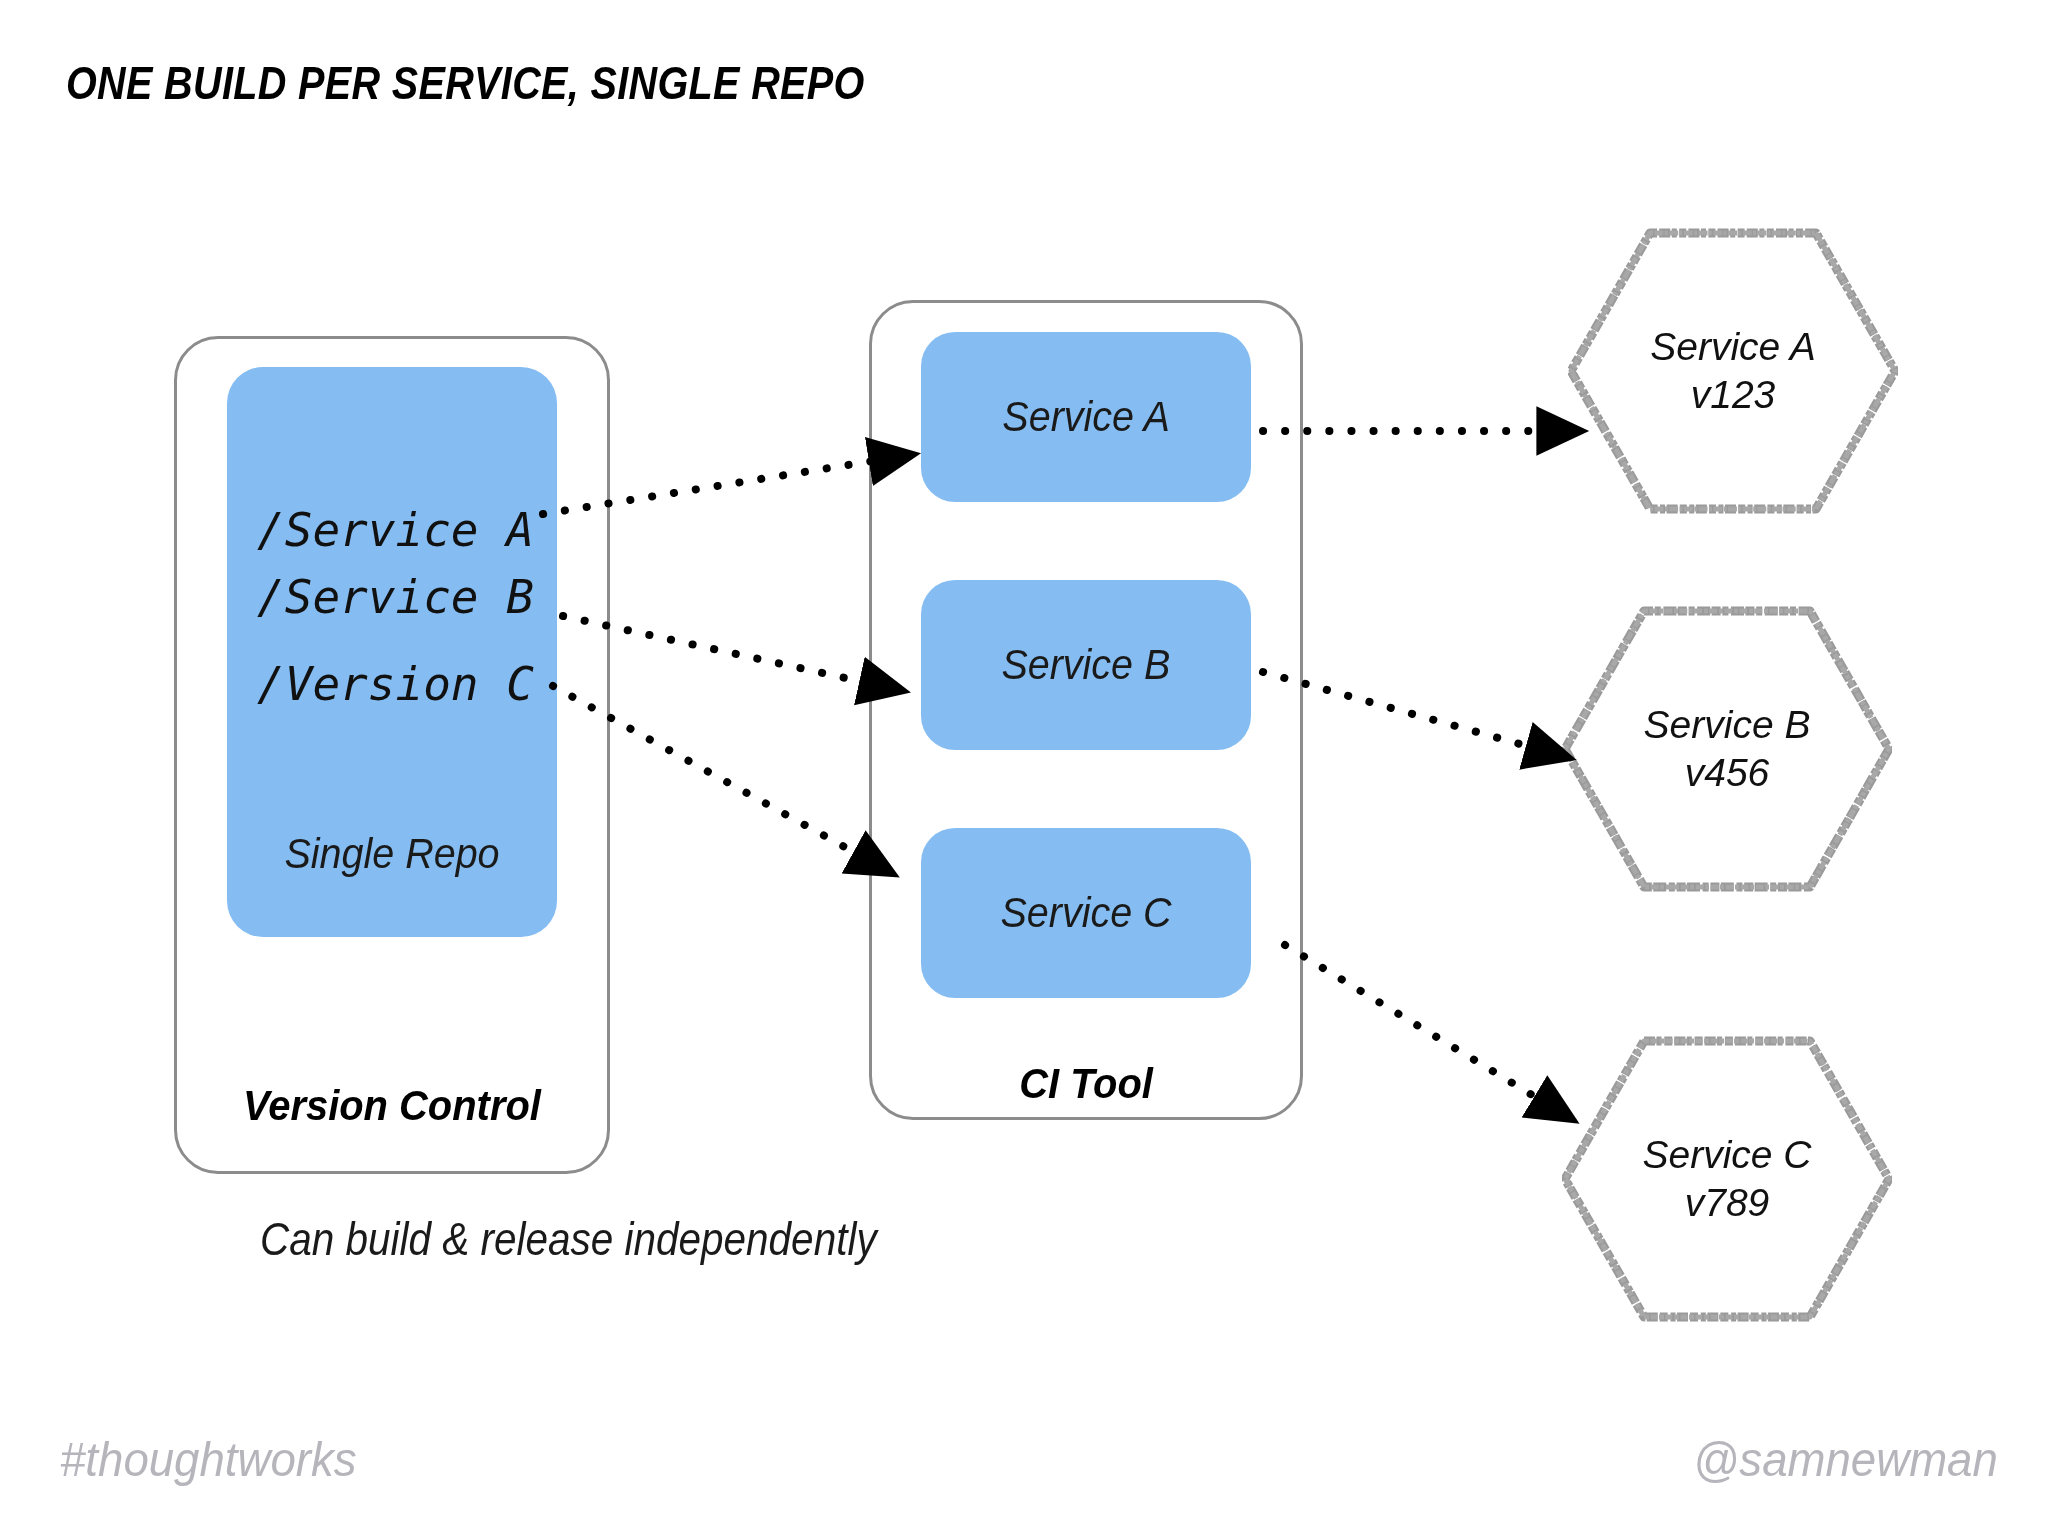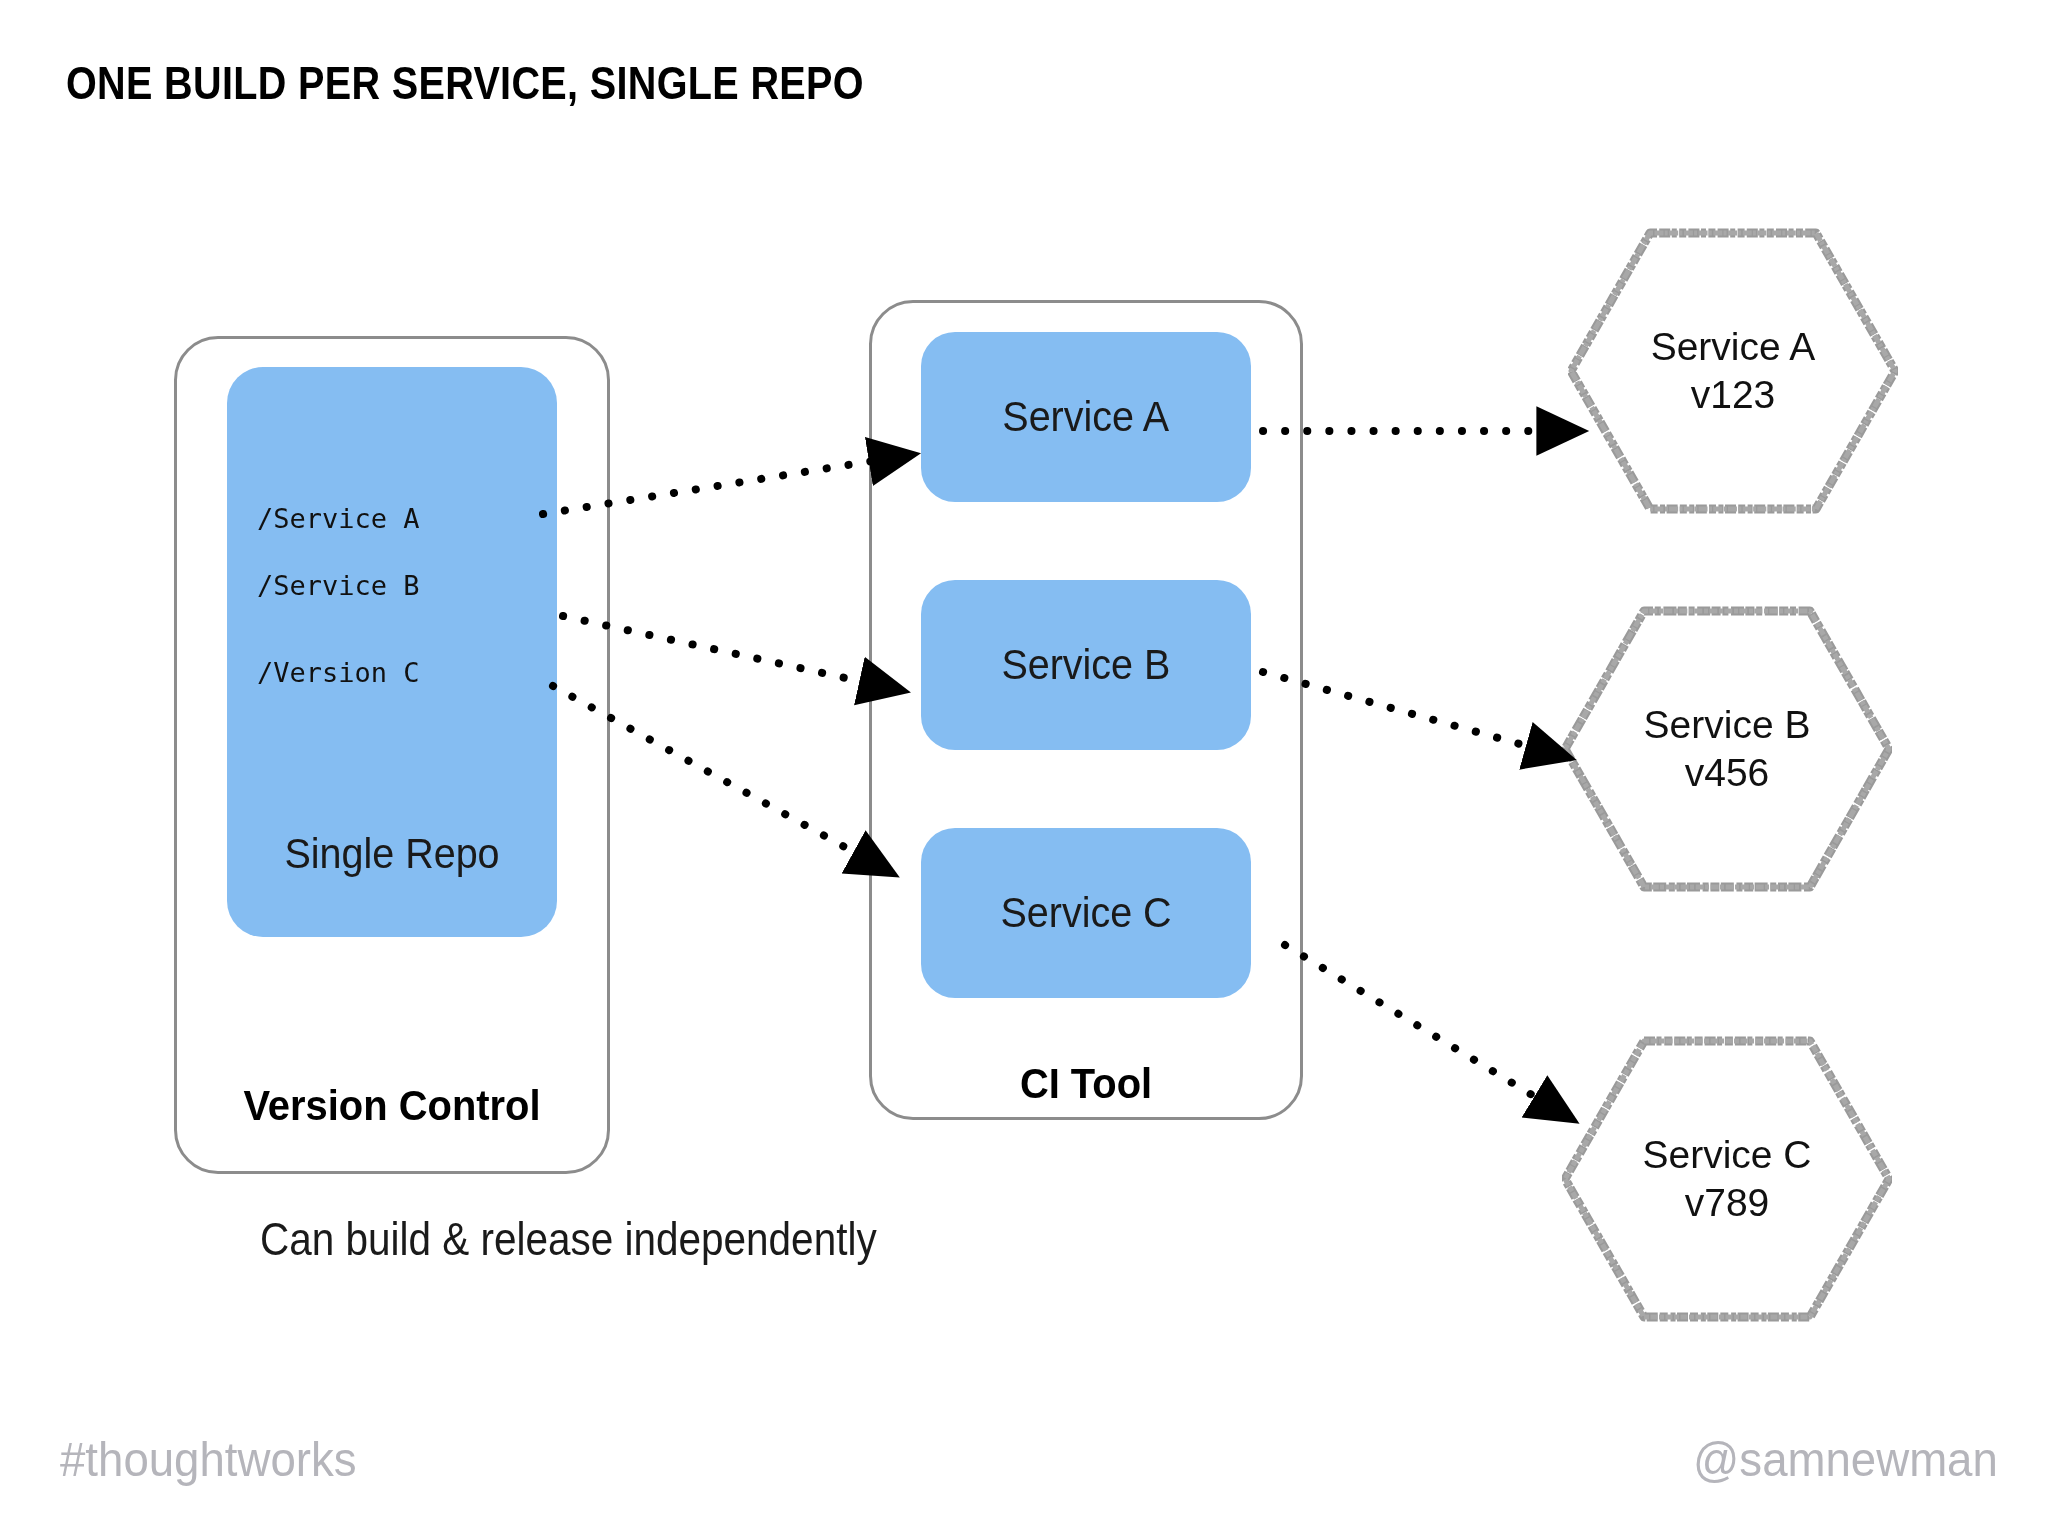--- a/index.html
+++ b/index.html
@@ -7,20 +7,21 @@
     padding: 0;
     background: #ffffff;
   }
   #stage {
     position: relative;
     width: 2048px;
     height: 1536px;
     background: #ffffff;
     overflow: hidden;
     font-family: "Liberation Sans", sans-serif;
+    font-style: italic;
   }
 
   
   #slide-title {
     position: absolute;
     left: 66px;
     top: 56px;
     font-family: "Liberation Sans", sans-serif;
     font-weight: 700;
     font-size: 46px;
@@ -82,21 +83,21 @@
     top: 367px;
     width: 330px;
     height: 570px;
     background: #85bdf2;
     border-radius: 36px;
   }
   .repo-path {
     position: absolute;
     left: 30px;
     font-family: "DejaVu Sans Mono", "Liberation Mono", monospace;
-    font-size: 27px;
+    font-size: 46px;
     color: #111111;
     letter-spacing: 0px;
     white-space: nowrap;
   }
   #repo-path-0 { top: 136px; }
   #repo-path-1 { top: 203px; }
   #repo-path-2 { top: 290px; }
   #repo-panel-label {
     position: absolute;
     left: 0;

